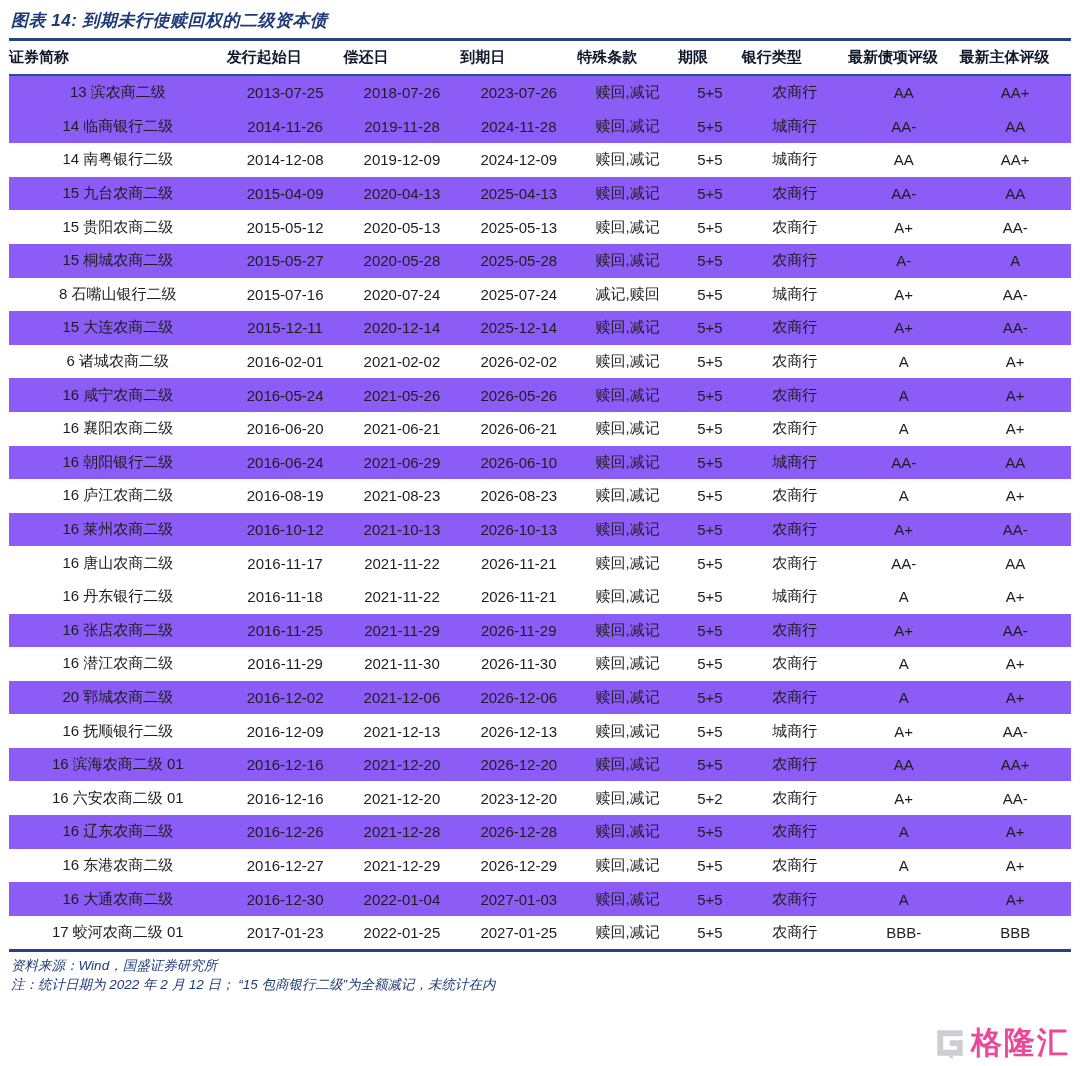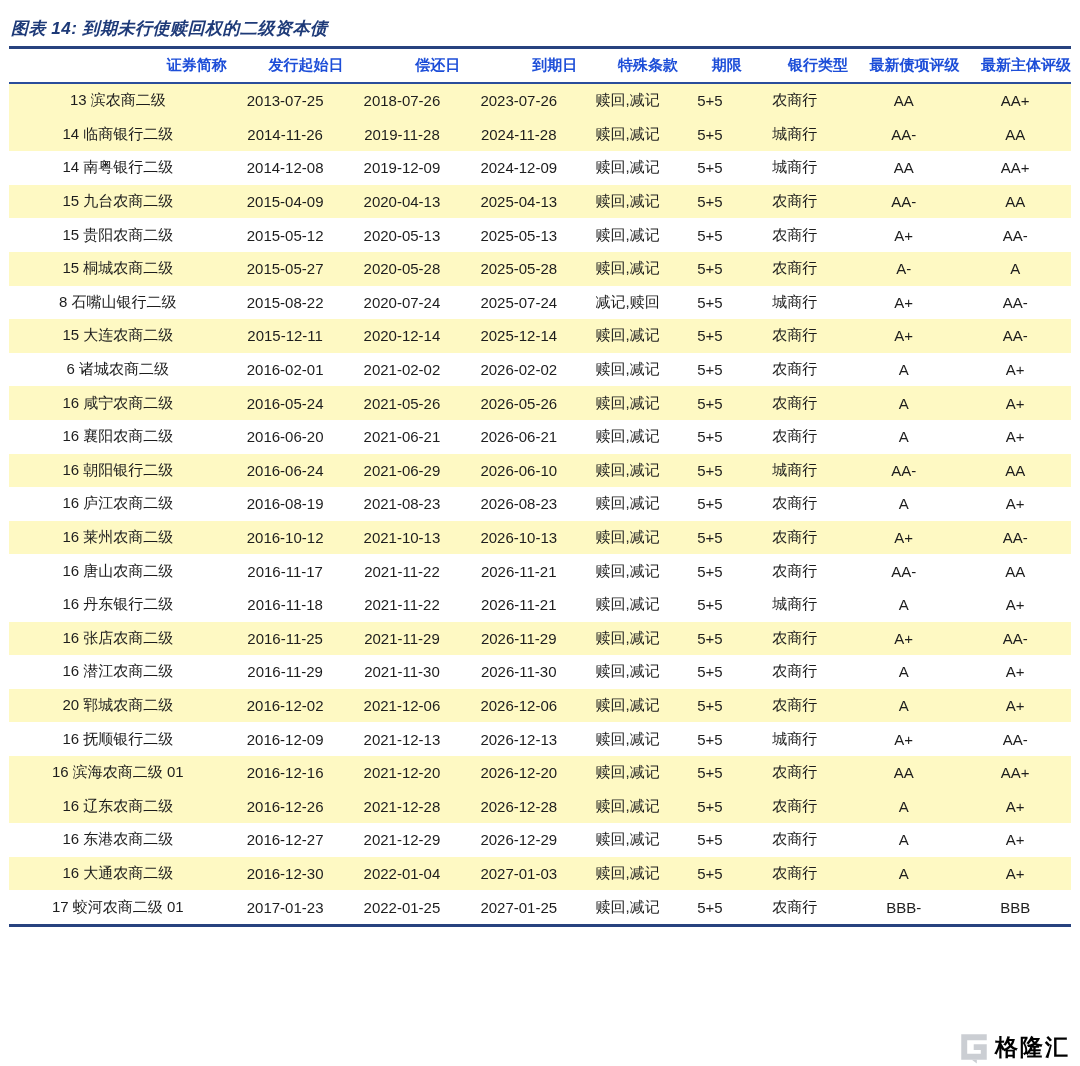--- a/index.html
+++ b/index.html
@@ -5,64 +5,64 @@
   html,body{margin:0;padding:0;background:#ffffff;}
   body{
     width:1080px;height:1066px;position:relative;overflow:hidden;
     font-family:"Liberation Sans","DejaVu Sans",sans-serif;
     -webkit-font-smoothing:antialiased;
   }
   .page{position:absolute;inset:0;padding:0 9px;box-sizing:border-box;}
 
   .figure-title{
     color:#1e3a78;font-size:17px;font-weight:bold;font-style:italic;
-    padding:17px 2px 6px 2px;letter-spacing:.5px;
+    padding:9px 2px 6px 2px;letter-spacing:.5px;
   }
 
   table{width:100%;border-collapse:collapse;table-layout:fixed;}
   col.c-name{width:20.5%;}
   col.c-issue{width:11%;}
   col.c-repay{width:11%;}
   col.c-maturity{width:11%;}
   col.c-special{width:9.5%;}
   col.c-term{width:6%;}
   col.c-bank{width:10%;}
   col.c-bond{width:10.5%;}
   col.c-issuer{width:10.5%;}
 
   thead th{
-    height:33px;font-size:15px;font-weight:bold;color:#1d4ed8;
-    text-align:right;vertical-align:middle;padding:0;
+    height:33px;font-size:15px;font-weight:bold;color:#0f172a;
+    text-align:left;vertical-align:middle;padding:0;
     border-bottom:2px solid #2a4d9b;
   }
   thead{border-top:3px solid #27427f;}
   tbody{border-bottom:3px solid #27427f;}
   tbody td{
     height:33.6px;font-size:15px;color:#1d1d1d;
     text-align:center;vertical-align:middle;padding:0 2px;
     white-space:nowrap;overflow:hidden;
   }
-  tbody tr.odd{background:#fef9c3;}
+  tbody tr.odd{background:#8b5cf6;}
   tbody tr.even{background:#ffffff;}
 
   .footer{
     padding:4px 2px 0 2px;color:#1e3a78;font-size:13.5px;
     font-style:italic;line-height:19px;
   }
   .footer div{white-space:nowrap;}
 
   .logo{
     position:absolute;right:10px;bottom:2px;
     display:flex;align-items:center;gap:4px;
     color:#cbced3;user-select:none;
   }
   .logo .g-icon{display:block;}
   .logo .logo-text{
-    font-size:23px;font-weight:bold;letter-spacing:2px;
-    color:#000000;
+    font-size:31px;font-weight:bold;letter-spacing:2px;
+    color:#ec4899;
   }
 </style>
 </head>
 <body>
 
 <div class="page">
 
   <div class="figure-title">图表 14:  到期未行使赎回权的二级资本债</div>
 
   <table>
@@ -152,21 +152,21 @@
           <td>2020-05-28</td>
           <td>2025-05-28</td>
           <td>赎回,减记</td>
           <td>5+5</td>
           <td>农商行</td>
           <td>A-</td>
           <td>A</td>
         </tr>
         <tr class="even">
           <td>8 石嘴山银行二级</td>
-          <td>2015-08-22</td>
+          <td>2015-07-16</td>
           <td>2020-07-24</td>
           <td>2025-07-24</td>
           <td>减记,赎回</td>
           <td>5+5</td>
           <td>城商行</td>
           <td>A+</td>
           <td>AA-</td>
         </tr>
         <tr class="odd">
           <td>15 大连农商二级</td>
@@ -315,20 +315,31 @@
           <td>16 滨海农商二级 01</td>
           <td>2016-12-16</td>
           <td>2021-12-20</td>
           <td>2026-12-20</td>
           <td>赎回,减记</td>
           <td>5+5</td>
           <td>农商行</td>
           <td>AA</td>
           <td>AA+</td>
         </tr>
+        <tr class="even">
+          <td>16 六安农商二级 01</td>
+          <td>2016-12-16</td>
+          <td>2021-12-20</td>
+          <td>2023-12-20</td>
+          <td>赎回,减记</td>
+          <td>5+2</td>
+          <td>农商行</td>
+          <td>A+</td>
+          <td>AA-</td>
+        </tr>
         <tr class="odd">
           <td>16 辽东农商二级</td>
           <td>2016-12-26</td>
           <td>2021-12-28</td>
           <td>2026-12-28</td>
           <td>赎回,减记</td>
           <td>5+5</td>
           <td>农商行</td>
           <td>A</td>
           <td>A+</td>
@@ -362,20 +373,24 @@
           <td>2027-01-25</td>
           <td>赎回,减记</td>
           <td>5+5</td>
           <td>农商行</td>
           <td>BBB-</td>
           <td>BBB</td>
         </tr>
       </tbody>
   </table>
 
+  <div class="footer">
+    <div>资料来源：Wind，国盛证券研究所</div>
+    <div>注：统计日期为 2022 年 2 月 12 日； “15 包商银行二级”为全额减记，未统计在内</div>
+  </div>
 
   <div class="logo">
     <svg class="g-icon" width="34" height="34" viewBox="0 0 24 24" aria-hidden="true">
       <path d="M3 3h18v4.2H7.2v9.6H16.8v-2.6h-5v-4.2H21V21H3V3z" fill="#cbced3"></path>
       <path d="M10.5 21l3.5 2.6V21h-3.5z" fill="#cbced3"></path>
     </svg>
     <span class="logo-text">格隆汇</span>
   </div>
 
 </div>

